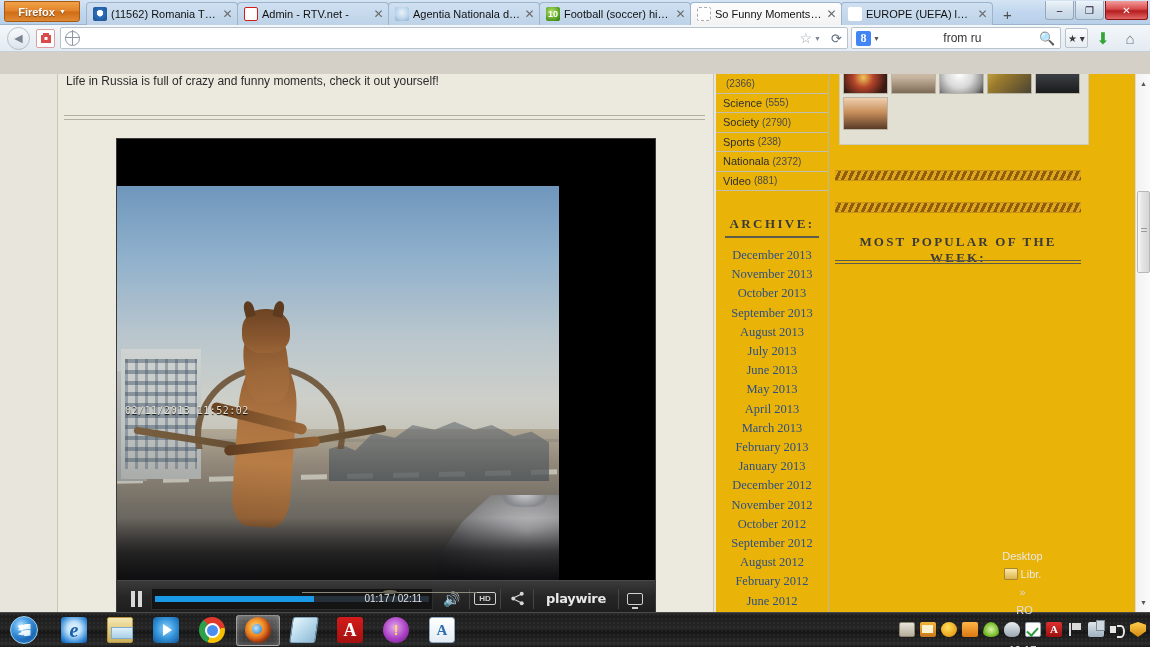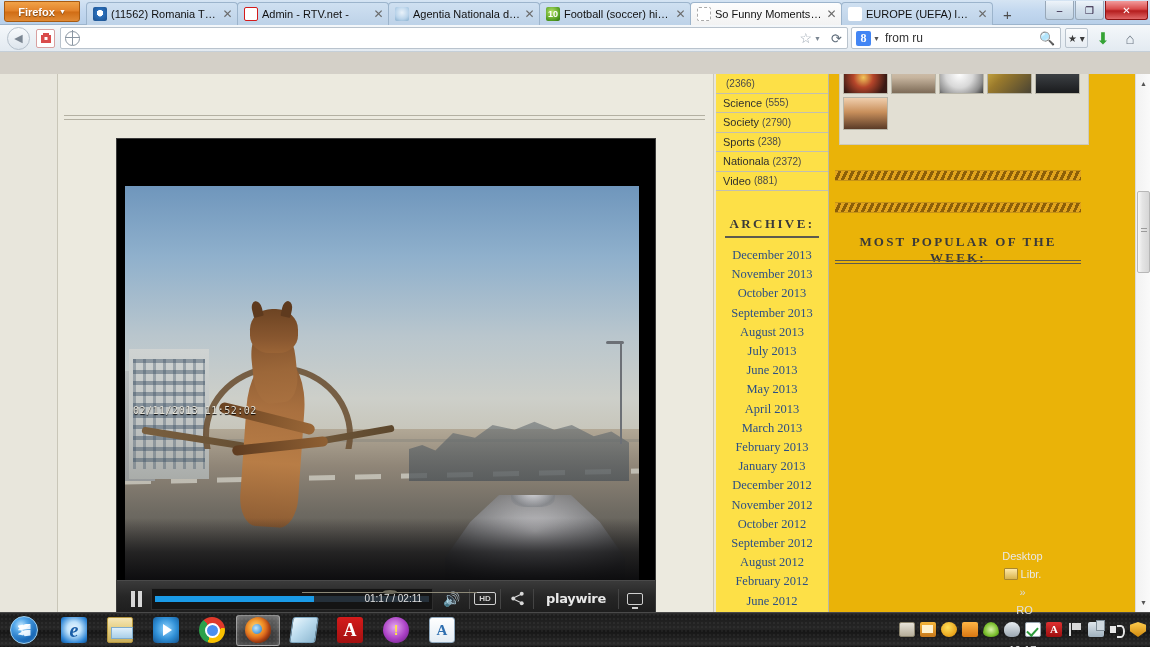--- a/index.html
+++ b/index.html
@@ -107,21 +107,21 @@
   .searchbar {
     width: 210px; height: 22px; background: #fff; border: 1px solid #b9c3cd;
     border-radius: 2px; display: flex; align-items: center; padding: 0 4px; margin-right: 4px;
   }
   .glogo {
     width: 15px; height: 15px; background: #4285f4; color: #fff; border-radius: 2px;
     font-family: "Liberation Serif", serif; font-size: 12px; font-weight: bold;
     text-align: center; line-height: 15px; flex: 0 0 15px;
   }
   .searchbar .dd { font-size: 7px; color: #555; margin: 0 5px 0 2px; }
-  .searchbar .sval { flex: 1 1 auto; font-size: 12px; color: #333; }
+  .searchbar .sval { flex: 1 1 auto; font-size: 12px; color: #333; text-align: center; }
   .searchbar .mag { color: #3a6fbf; font-size: 13px; }
   .tb-right { display: flex; align-items: center; gap: 3px; padding-right: 4px; }
   .bookmark-btn {
     width: 23px; height: 20px; border: 1px solid #b9c3cd; border-radius: 2px;
     background: linear-gradient(to bottom,#fbfcfd,#e6ecf2);
     display:flex; align-items:center; justify-content:center; font-size:10px; color:#3a3a3a;
   }
   .dl-arrow { color: #35a335; font-size: 16px; }
   .home-icon { color: #6b7682; font-size: 15px; }
 
@@ -161,21 +161,21 @@
     content:""; position:absolute; left:0; width:100%; height:1px; background:#b3b0a2;
   }
   .hr-double:before { top: 0; }
   .hr-double:after { top: 4px; }
 
   
   .player {
     position: absolute; left: 58px; top: 64px; width: 540px; height: 479px;
     background: #000; border: 1px solid #3a3a3a;
   }
-  .video-area { position: absolute; left:8px; top:0; width:514px; height:441px; background:#c2410c; overflow:hidden;}
+  .video-area { position: absolute; left:0; top:0; width:442px; height:441px; background:#c2410c; overflow:hidden;}
   .letterbox-top { position:absolute; left:0; top:0; width:100%; height:47px; background:#000; z-index:4;}
   .sky {
     position: absolute; left: 0; top: 47px; width: 100%; height: 250px;
     background: linear-gradient(to bottom,#6f96bc 0%,#8fb0cc 28%,#b9c6cd 60%,#cdcfc9 85%,#c6c4b8 100%);
   }
   .ground {
     position: absolute; left: 0; top: 290px; width: 100%; height: 151px;
     background: linear-gradient(to bottom,#b2a896 0%,#8f8577 25%,#6e6a62 55%,#4e4c49 100%);
   }
   .road-line {
@@ -315,21 +315,21 @@
     content:""; position:absolute; top:5px; left:0; width:100%; height:1px; background:#8c8877;
   }
   .bottom-rule:after {
     content:""; position:absolute; top:2px; left:50%; margin-left:-7px; width:14px; height:6px;
     background:#6d6a5c; border-radius:50%; transform: scaleY(.7);
   }
 
   
   .sidebar {
     position: absolute; left: 716px; top: 0; width: 113px; height: 538px;
-    background: #fde047; border-right: 1px solid #b9b6a8;
+    background: #eab308; border-right: 1px solid #b9b6a8;
     font-family: "Liberation Sans", sans-serif;
   }
   .cat {
     height: 19.5px; border-bottom: 1px solid #c2bfb1; padding-left: 7px;
     font-size: 11px; color: #2f2f2f; display: flex; align-items: center;
   }
   .cat .cnt { font-size: 10px; color: #4a4a4a; margin-left: 3px;}
   .cat.clip { overflow:hidden; color:#8a8778; }
   .archive-head {
     margin-top: 25px; text-align: center; font-family: "Liberation Serif", serif;
@@ -580,20 +580,21 @@
       <div class="navicon home-icon">⌂</div>
     </div>
   </div>
 
 
   <div class="viewport">
     <div class="page">
       <div class="gutter-left"></div>
 
       <div class="content-col">
+        <div class="lead-text">Life in Russia is full of crazy and funny moments, check it out yourself!</div>
         <div class="hr-double"></div>
 
         <div class="player">
           <div class="video-area">
             <div class="sky"></div>
             <div class="ground"></div>
             <div class="road-edge"></div>
             <div class="road-line"></div>
             <div class="bldg-left2"></div>
             <div class="bldg-left"></div>

